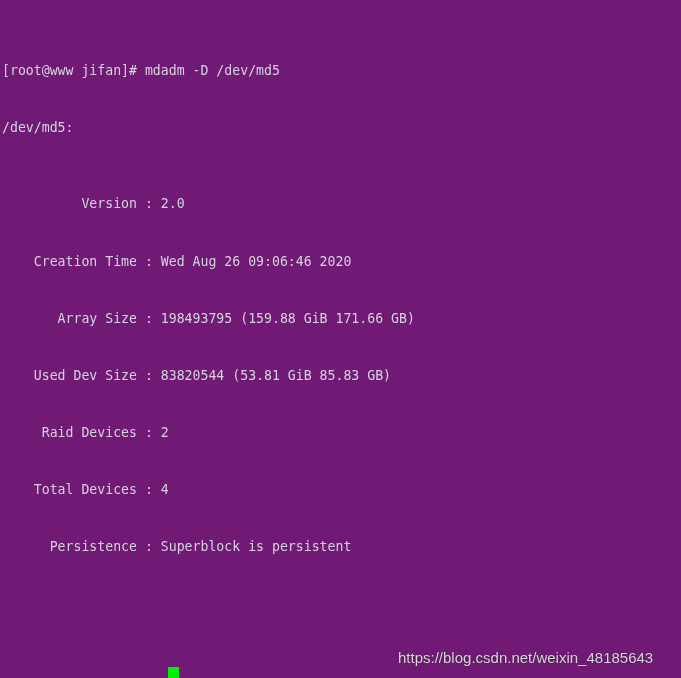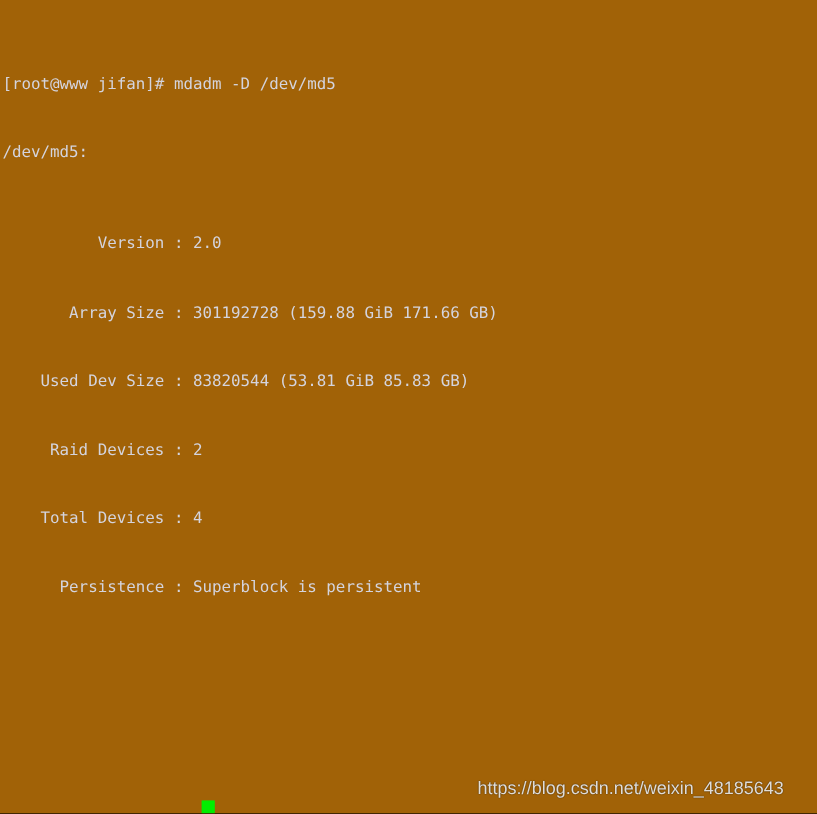--- a/index.html
+++ b/index.html
@@ -4,21 +4,21 @@
 <style>
   html, body {
     margin: 0;
     padding: 0;
     background: #000000;
   }
   #terminal {
     position: relative;
     width: 681px;
     height: 678px;
-    background: #a16207;
+    background: #701a75;
     overflow: hidden;
     font-family: "DejaVu Sans Mono", "Liberation Mono", monospace;
     font-size: 13.2px;
     line-height: 19.05px;
     color: #d4d4de;
     -webkit-font-smoothing: antialiased;
   }
   #screen {
     position: absolute;
     left: 0;
@@ -59,21 +59,22 @@
 </head>
 <body>
 
 <div id="terminal">
   <div id="screen">
 
     <div class="line">[root@www jifan]# mdadm -D /dev/md5</div>
     <div class="line">/dev/md5:</div>
 
     <div class="line">          Version : 2.0</div>
-    <div class="line">       Array Size : 301192728 (159.88 GiB 171.66 GB)</div>
+    <div class="line">    Creation Time : Wed Aug 26 09:06:46 2020</div>
+    <div class="line">       Array Size : 198493795 (159.88 GiB 171.66 GB)</div>
     <div class="line">    Used Dev Size : 83820544 (53.81 GiB 85.83 GB)</div>
     <div class="line">     Raid Devices : 2</div>
     <div class="line">    Total Devices : 4</div>
     <div class="line">      Persistence : Superblock is persistent</div>
 
     <div class="blank"></div>
 
     
     
     

